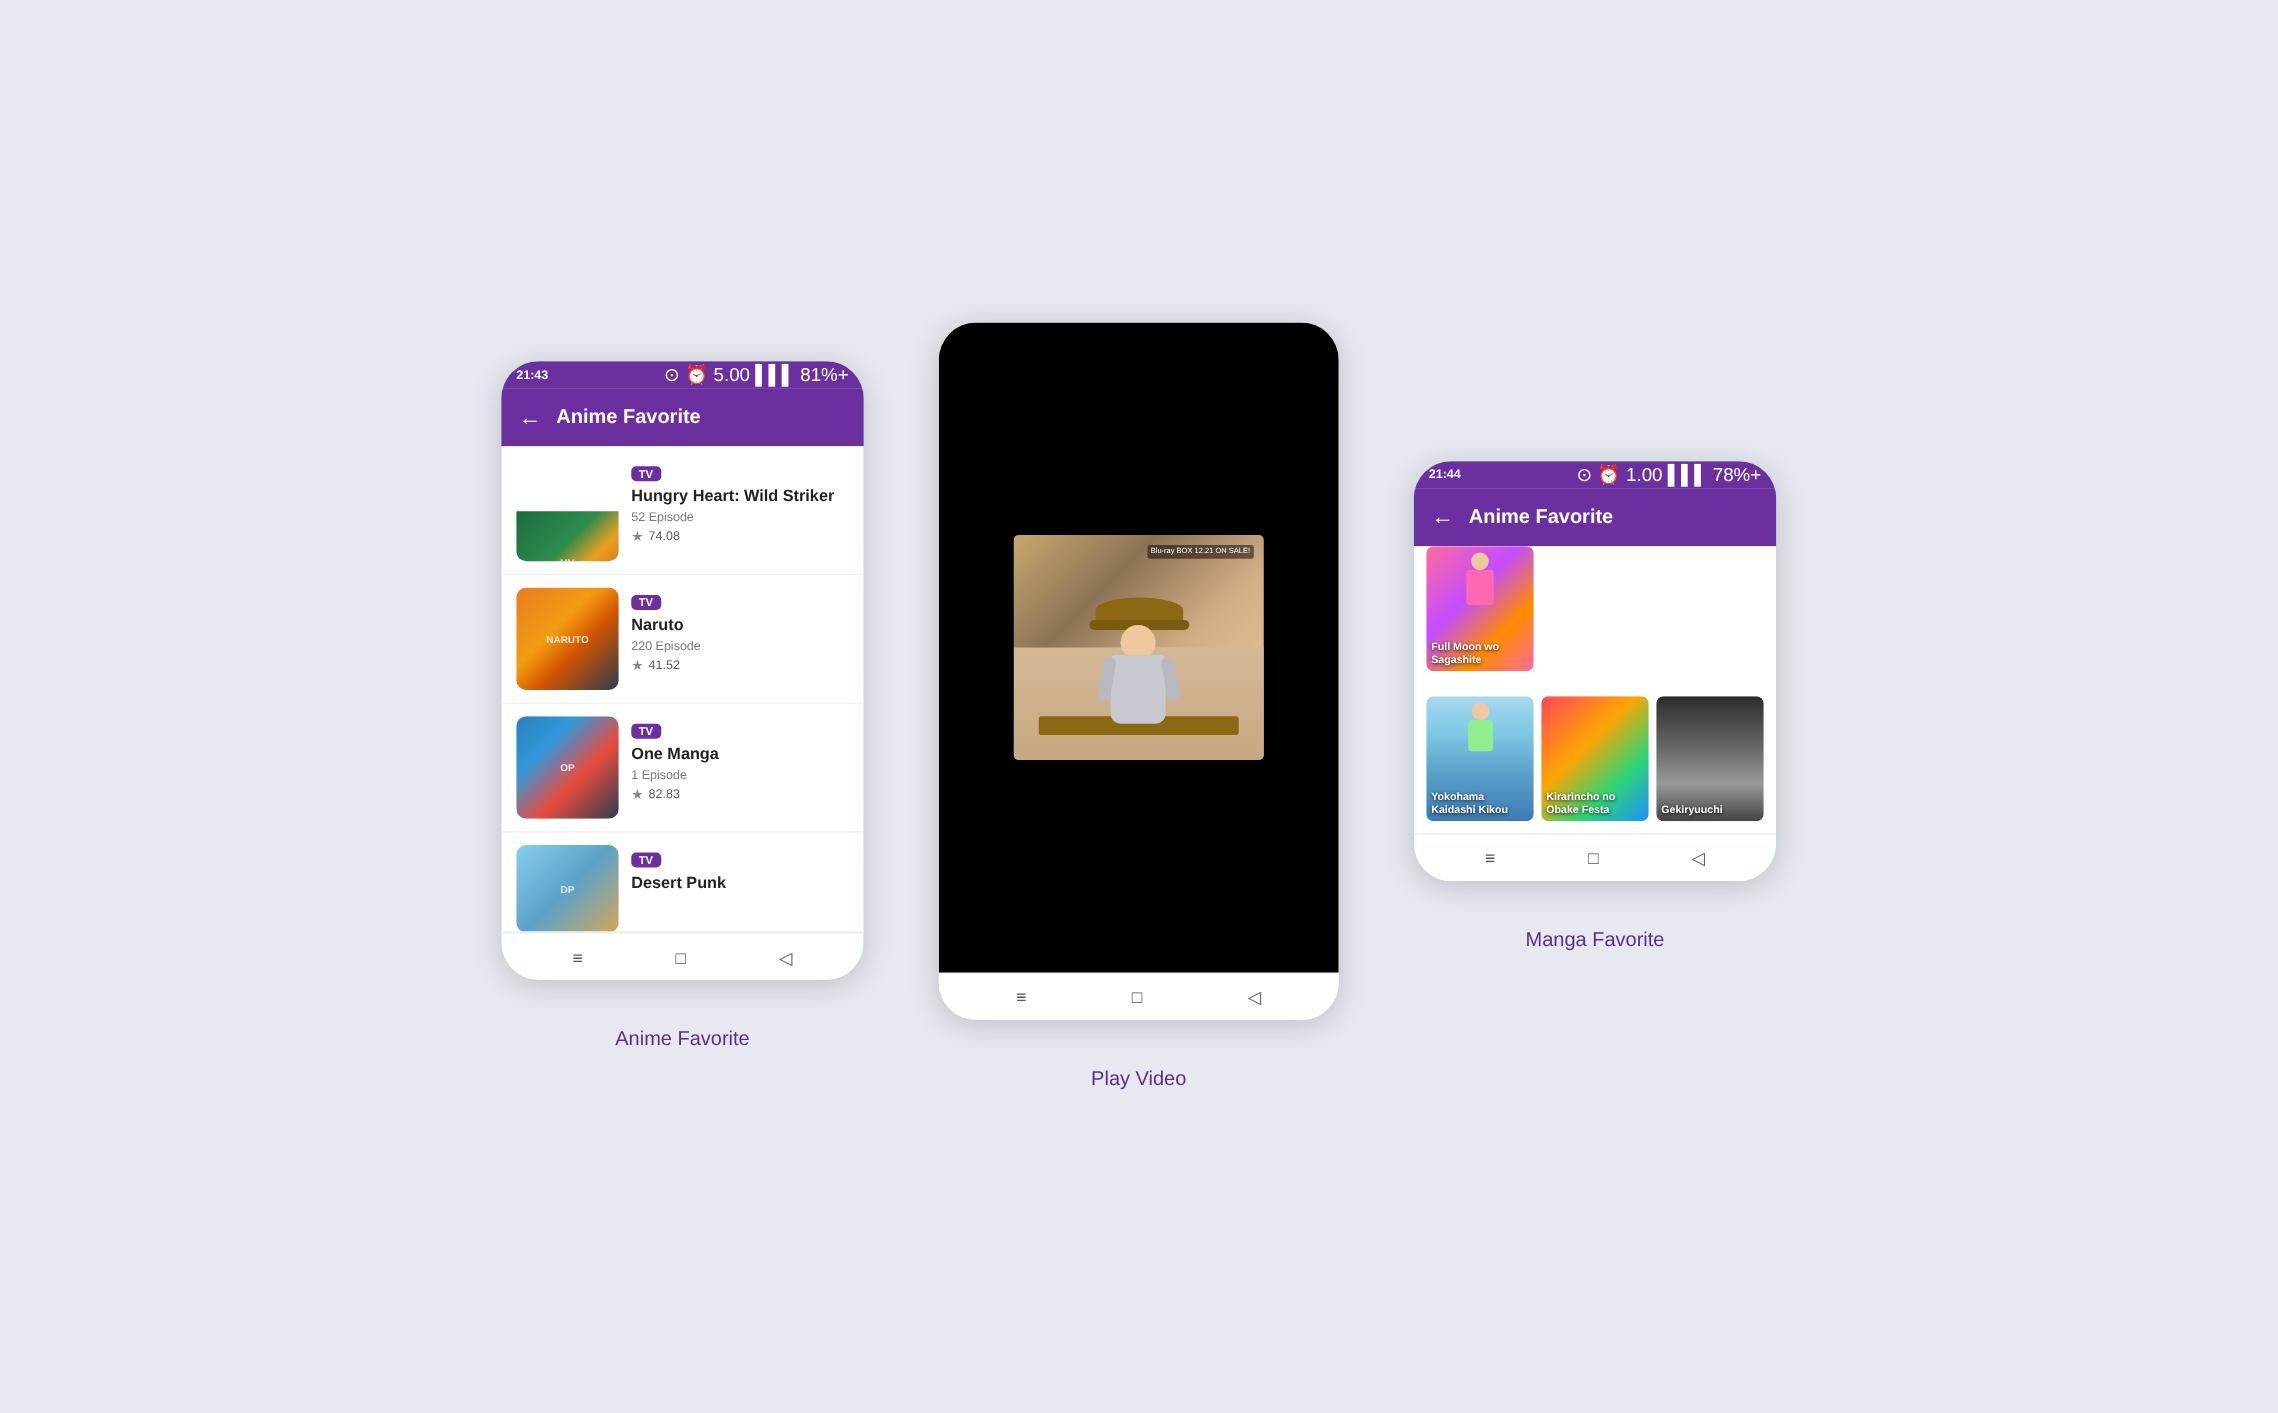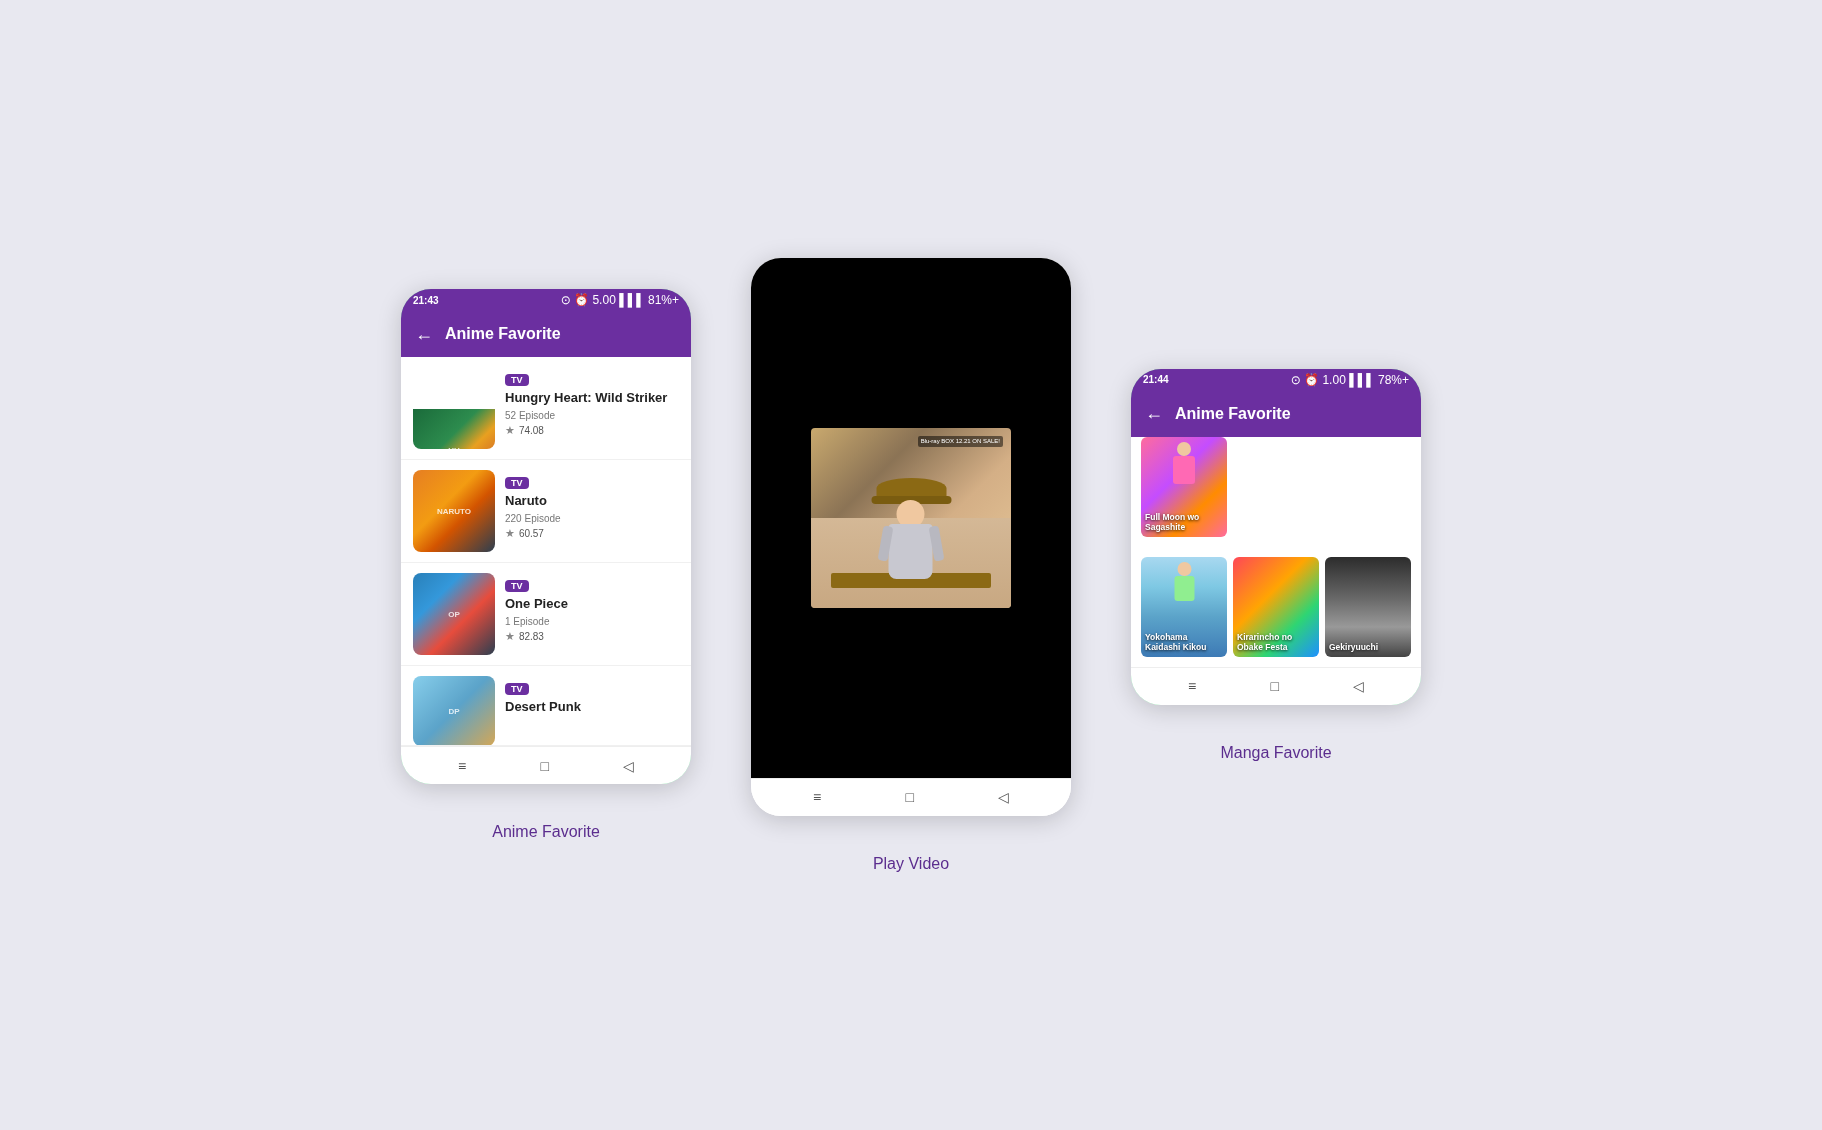--- a/index.html
+++ b/index.html
@@ -41,21 +41,21 @@
       background: #6b2fa0;
       color: #fff;
       font-size: 10px;
       padding: 4px 12px;
       display: flex;
       justify-content: space-between;
       align-items: center;
       height: 22px;
     }
     .status-left { font-weight: 600; }
-    .status-right { display: flex; align-items: center; gap: 3px; font-size: 12px; text-align: center; }
+    .status-right { display: flex; align-items: center; gap: 3px; font-size: 15px; text-align: center; }
     
     .app-bar {
       background: #6b2fa0;
       color: #fff;
       display: flex;
       align-items: center;
       padding: 10px 14px;
       gap: 12px;
       height: 46px;
     }
@@ -265,32 +265,32 @@
       <div class="anime-item">
         <div class="anime-thumb">
           <div class="thumb-block thumb-naruto-bg">NARUTO</div>
         </div>
         <div class="anime-info">
           <span class="tv-badge">TV</span>
           <div class="anime-title">Naruto</div>
           <div class="anime-episodes">220 Episode</div>
           <div class="anime-rating">
             <span class="star-icon">★</span>
-            <span>60.57</span>
+            <span>41.52</span>
           </div>
         </div>
       </div>
 
       <div class="anime-item">
         <div class="anime-thumb">
           <div class="thumb-block thumb-onepiece-bg">OP</div>
         </div>
         <div class="anime-info">
           <span class="tv-badge">TV</span>
-          <div class="anime-title">One Piece</div>
+          <div class="anime-title">One Manga</div>
           <div class="anime-episodes">1 Episode</div>
           <div class="anime-rating">
             <span class="star-icon">★</span>
             <span>82.83</span>
           </div>
         </div>
       </div>
 
       <div class="anime-item" style="height:80px;overflow:hidden;">
         <div class="anime-thumb" style="height:70px;">

